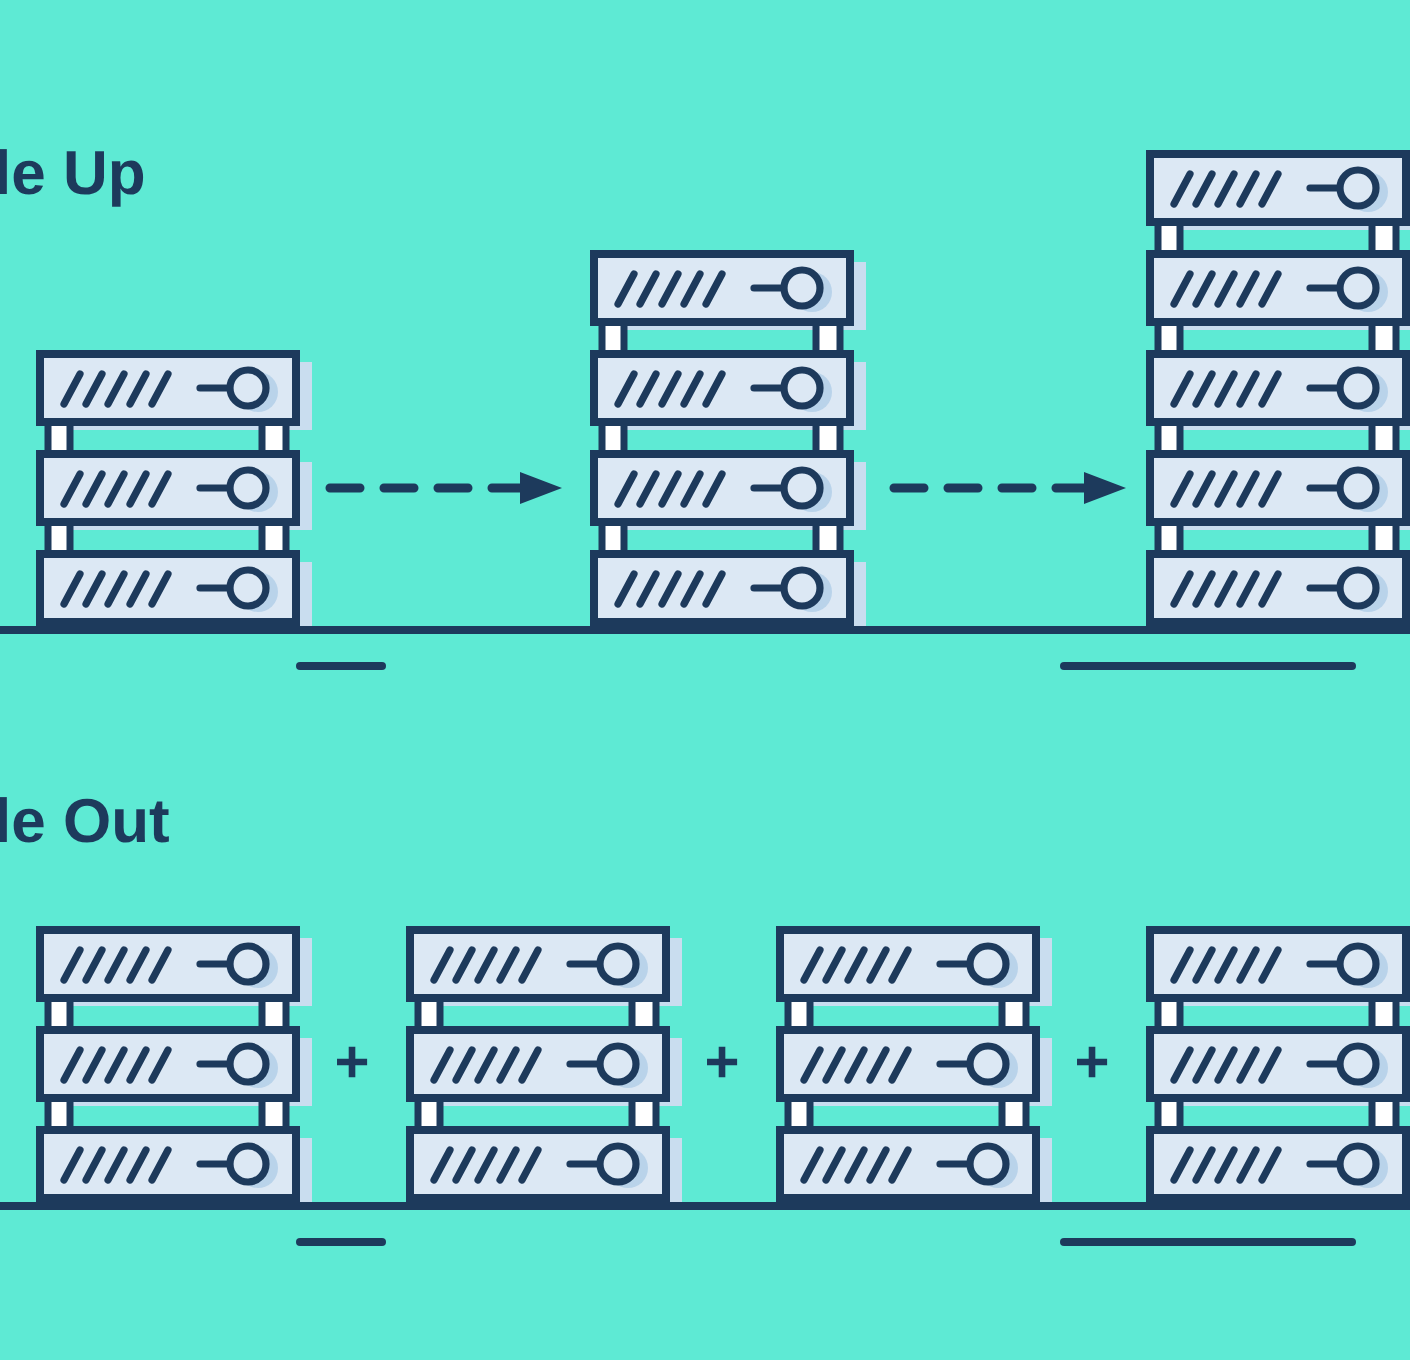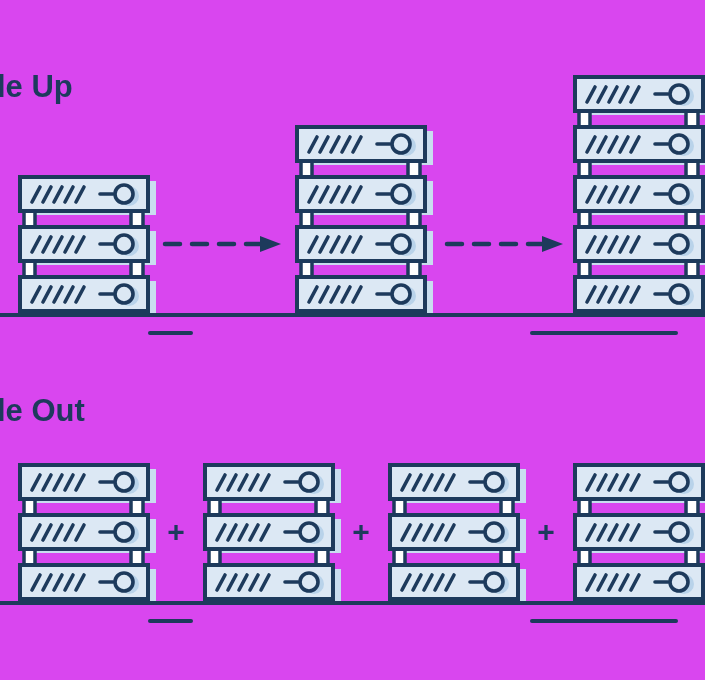--- a/index.html
+++ b/index.html
@@ -1,20 +1,20 @@
 <!DOCTYPE html>
 <html><head>
 <meta charset="utf-8">
 <style>
   html, body { margin: 0; padding: 0; background: #ffffff; }
   .canvas {
     position: relative;
     width: 705px;
     height: 680px;
-    background: #d946ef;
+    background: #5eead4;
     overflow: hidden;
     font-family: "Liberation Sans", sans-serif;
   }
   .title {
     position: absolute;
     left: -3px;
     margin: 0;
     font-size: 31px;
     line-height: 34px;
     font-weight: 700;

